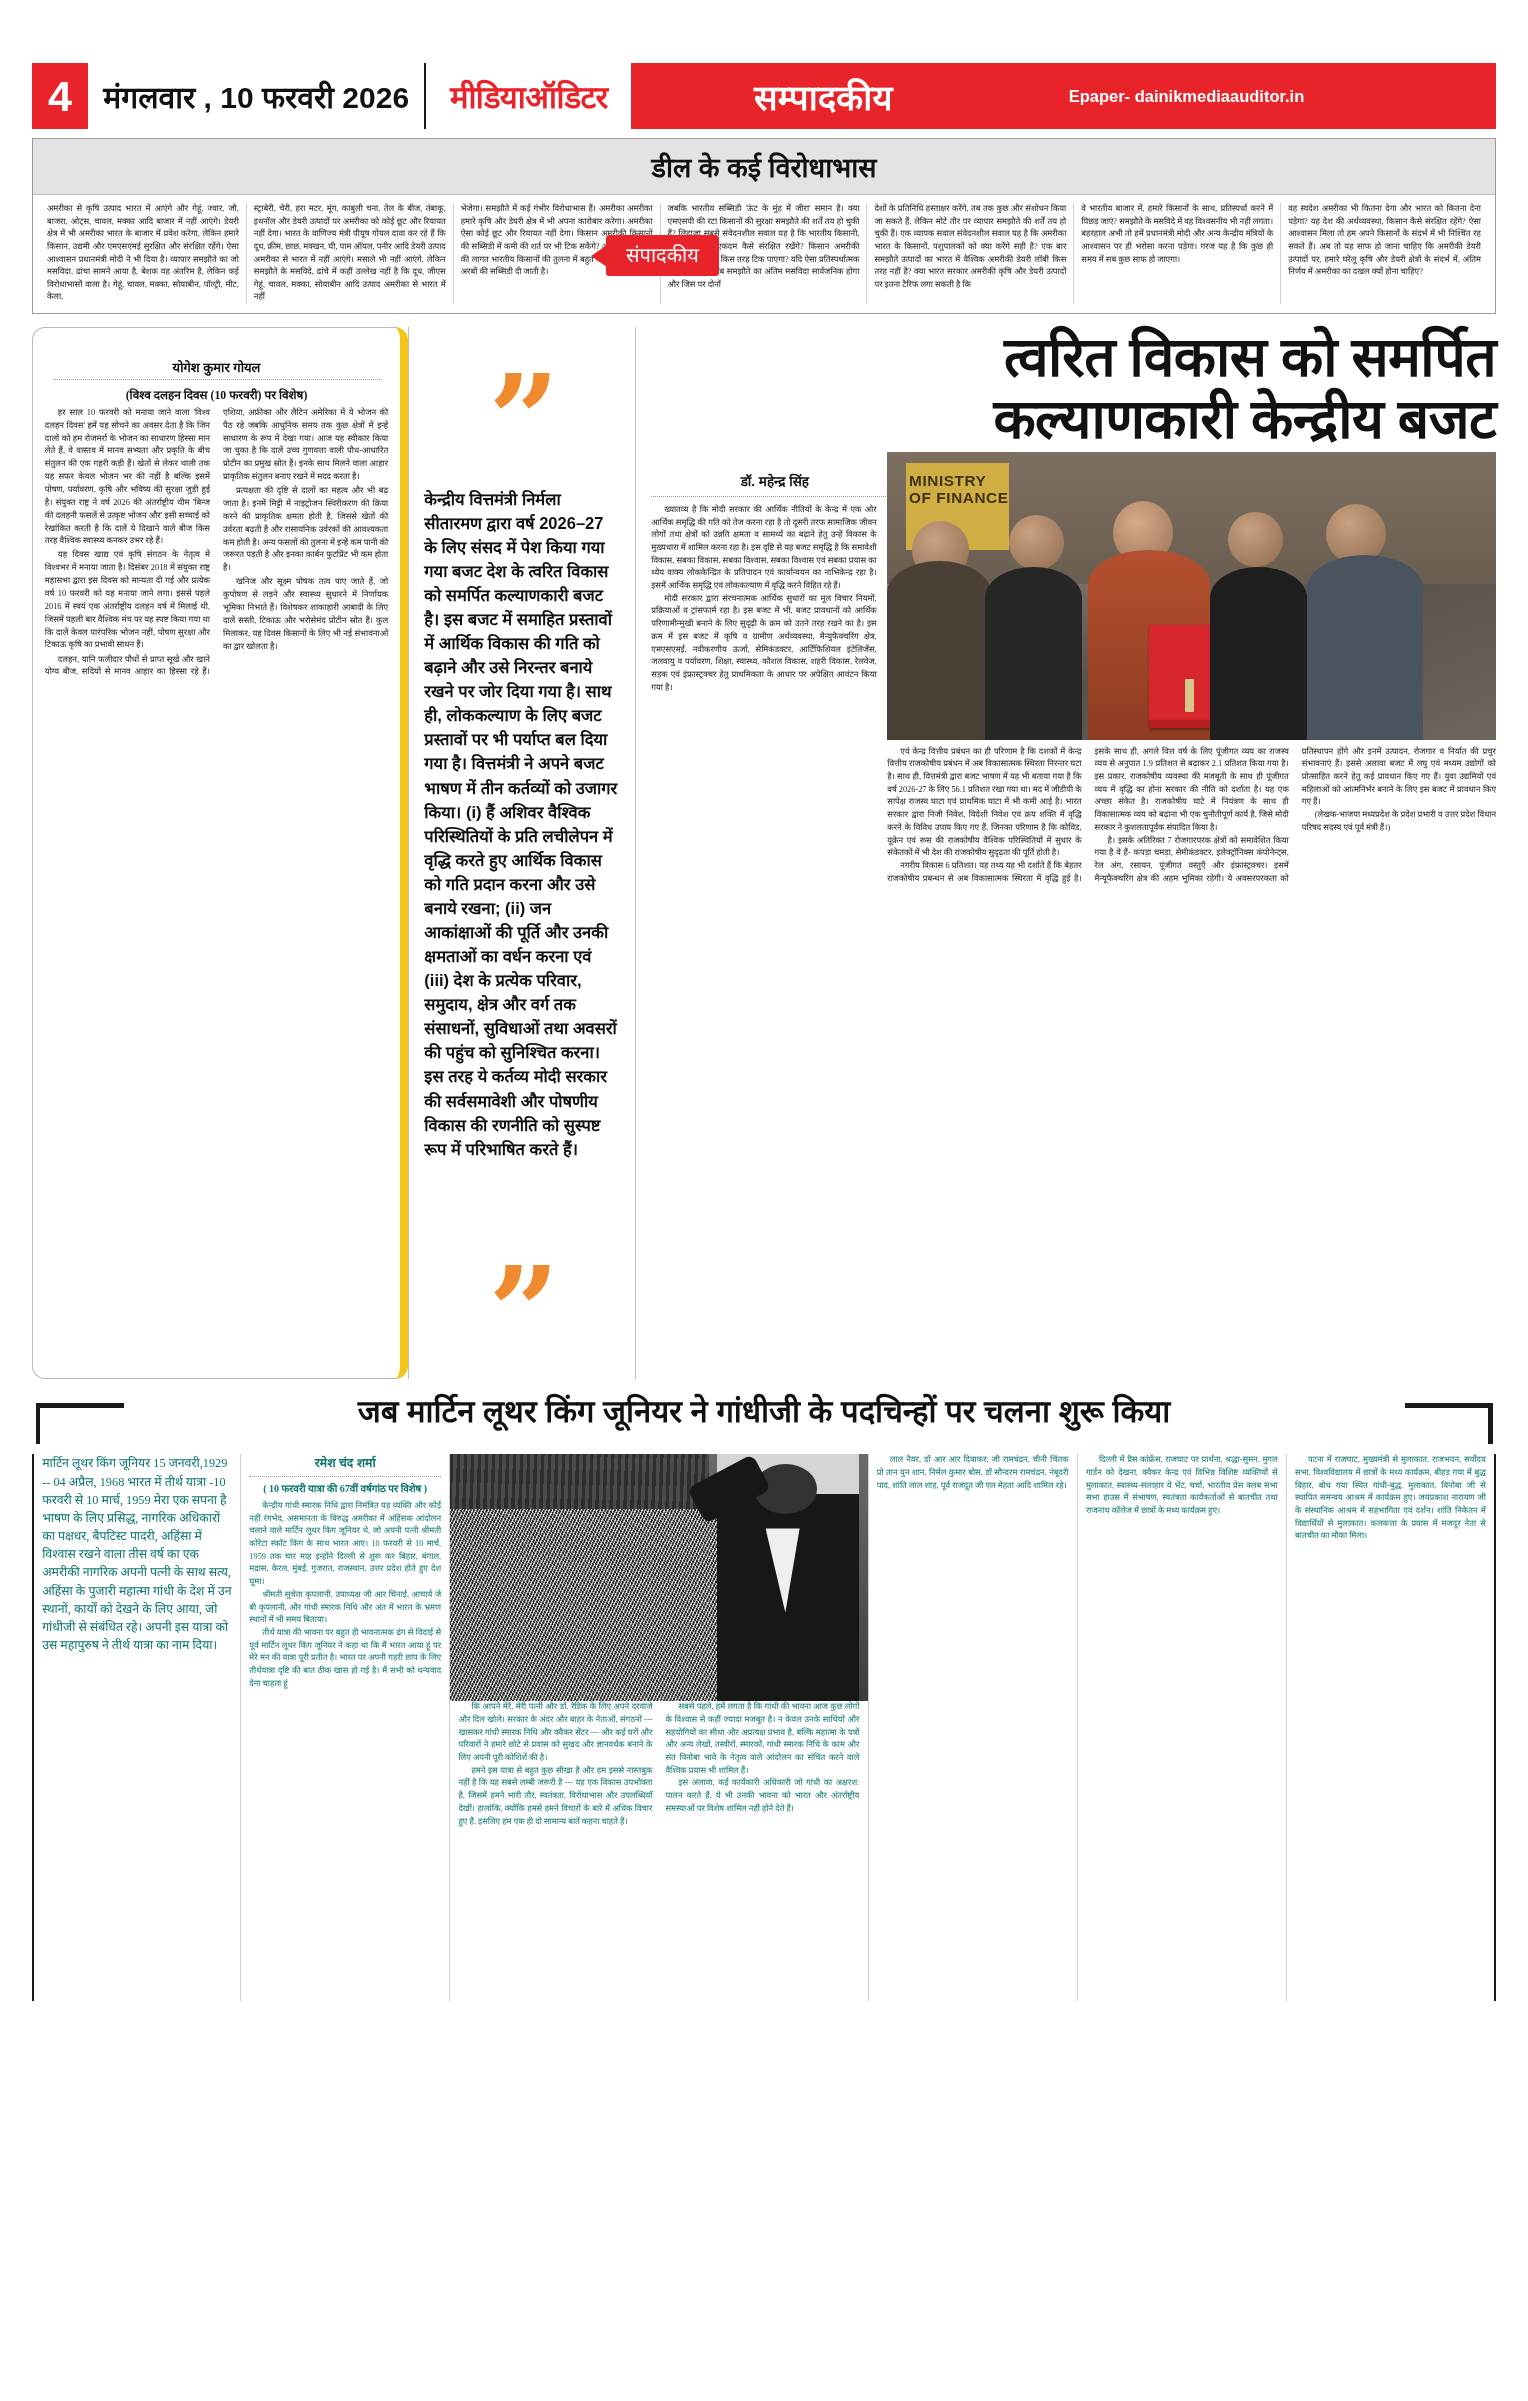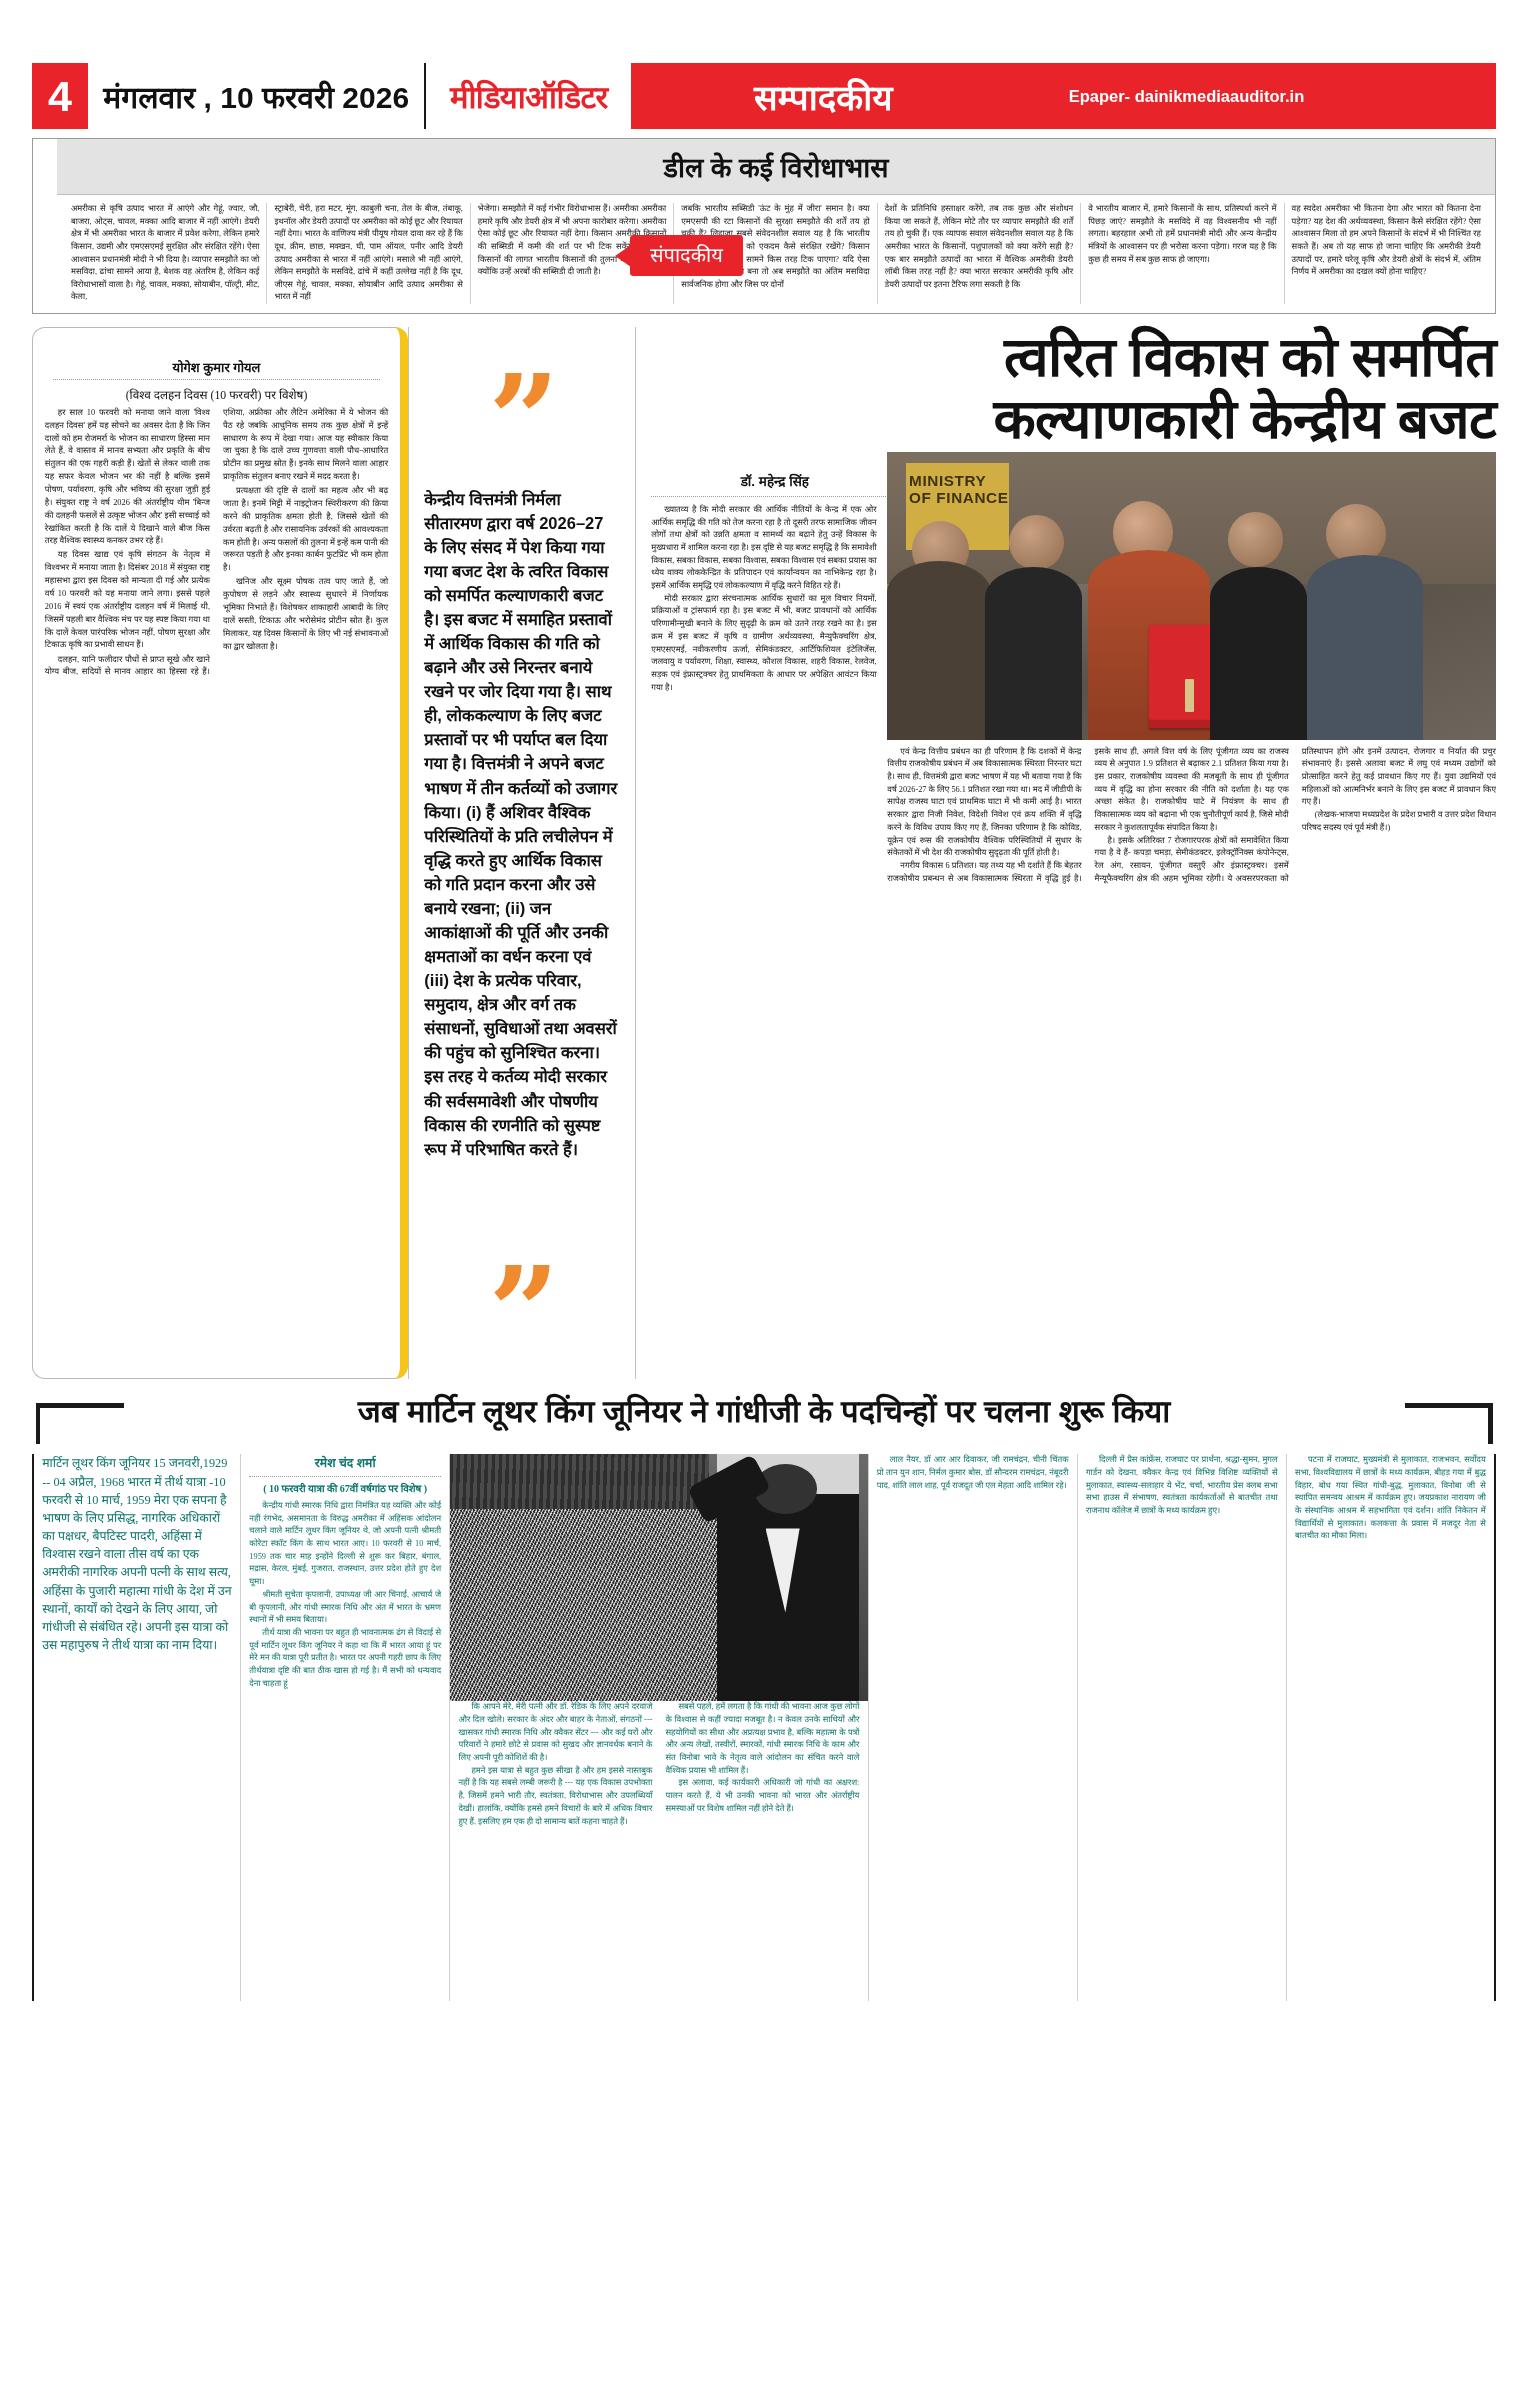--- a/index.html
+++ b/index.html
@@ -51,21 +51,20 @@
     color: #fff; font-size: 16.5px; font-weight: 700;
     font-family: "Liberation Sans", sans-serif; white-space: nowrap;
   }
 
   
   .top-box {
     margin-top: 9.4px;
     border: 1.8px solid #9a9a9a;
     background: #fff;
     position: relative;
-    padding-left: 24px;
   }
   .top-box-title {
     background: #e3e3e3;
     text-align: center;
     font-size: 27px; font-weight: 700; color: #111;
     font-family: "Liberation Sans", sans-serif;
     padding: 8.2px 0 9.4px;
     border-bottom: 1.2px solid #bdbdbd;
   }
   .top-cols {
@@ -125,21 +124,21 @@
     color: #111; font-family: "Liberation Sans", sans-serif;
     padding: 3.5px 2.4px 0;
   }
   .lf-author {
     text-align: center; margin-top: 16.5px;
     font-size: 13px; font-weight: 700; color: #111;
     font-family: "Liberation Sans", sans-serif;
   }
   .dotline { border-bottom: 1.2px dotted #9a9a9a; margin: 3.5px 8.2px 5.9px; }
   .lf-sub {
-    text-align: center; font-size: 11.8px; font-weight: 400;
+    text-align: center; font-size: 11.8px; font-weight: 700;
     color: #111; margin-bottom: 3.5px;
   }
   .lf-body {
     column-count: 2; column-gap: 13px; column-rule: none;
     font-size: 8.4px; line-height: 1.53; text-align: justify;
     color: #1b1b1b; hyphens: auto;
   }
   .lf-body p { text-indent: 13px; margin-bottom: 1.2px; }
 
   

